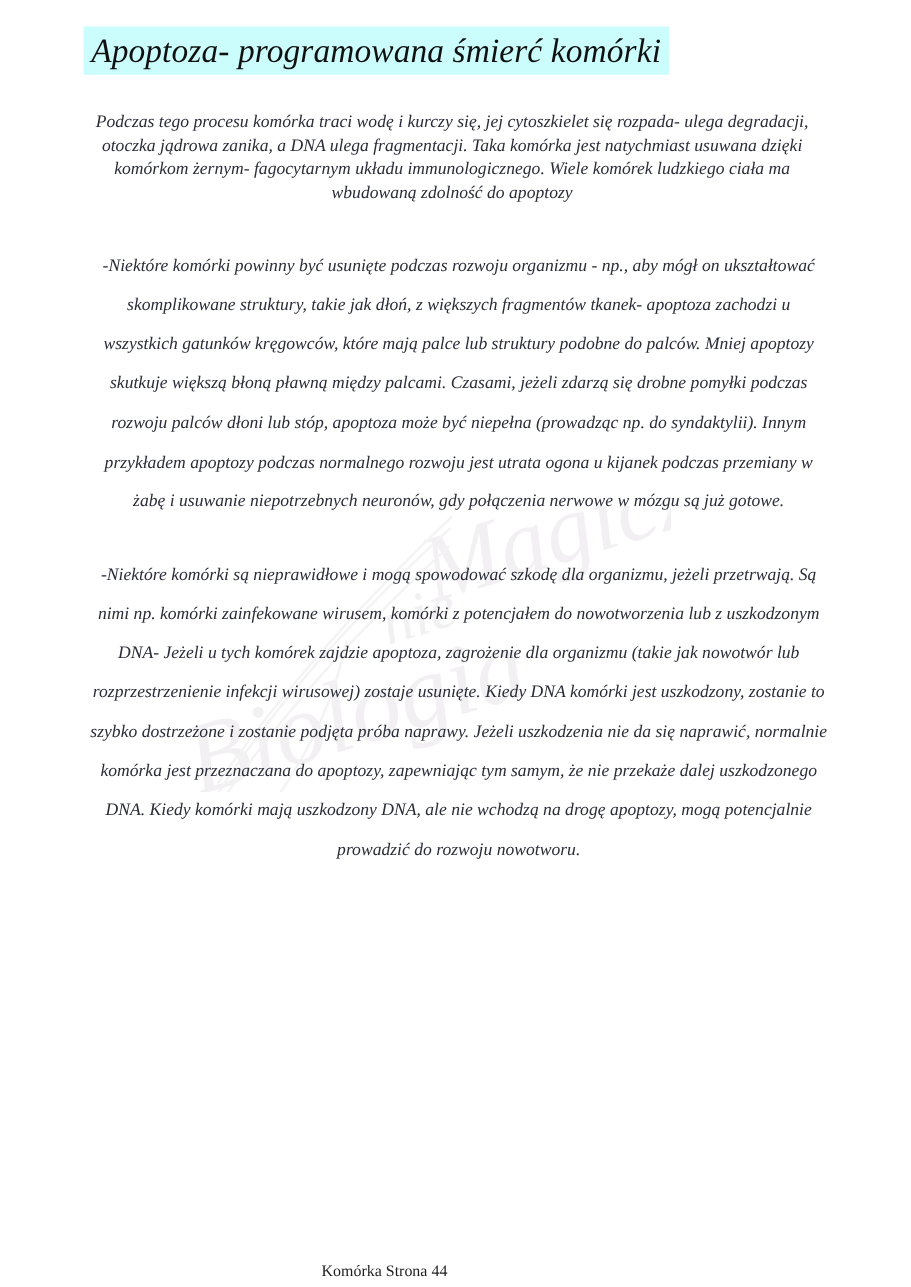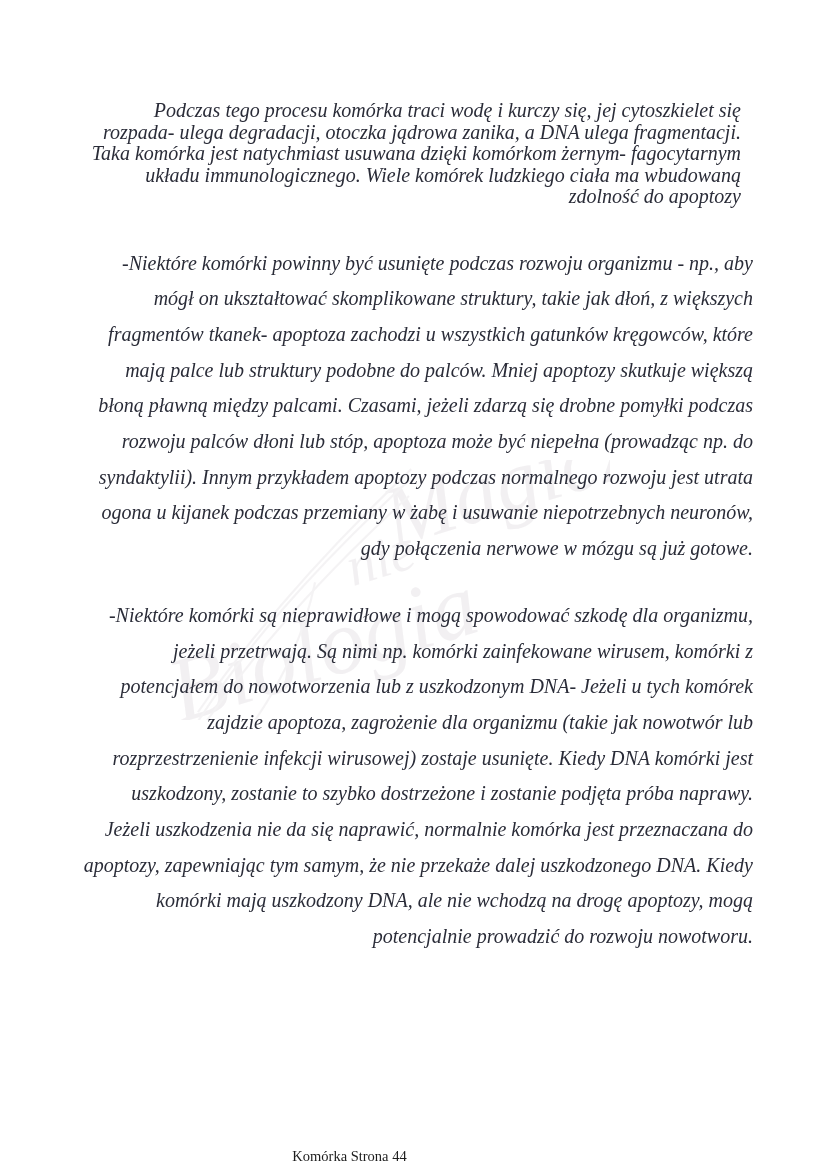--- a/index.html
+++ b/index.html
@@ -85,24 +85,24 @@
     position: absolute;
     left: 81px;
     top: 100px;
     width: 672px;
     z-index: 1;
     color: #262833;
   }
 
   .para {
     font-style: italic;
-    font-size: 20px;
+    font-size: 16px;
     color: #2a2c38;
     margin: 0;
-    text-align: right;
+    text-align: center;
   }
 
   .para-intro {
     line-height: 21.5px;
     width: 660px;
     margin-bottom: 0;
   }
 
   .para-block {
     line-height: 35.7px;
@@ -137,20 +137,23 @@
         <text class="wm-text wm-text-s" x="215" y="120">nie</text>
         <text class="wm-text wm-text-m" x="265" y="95">Magicznie</text>
         <path class="wm-stroke" d="M20 210 C 90 150, 175 95, 300 35"></path>
         <path class="wm-stroke" d="M12 225 C 85 165, 170 110, 295 50"></path>
         <path class="wm-stroke" d="M30 195 C 100 140, 185 85, 305 25"></path>
         <path class="wm-stroke" d="M55 240 C 105 205, 150 160, 180 105"></path>
       </g>
     </svg>
   </div>
 
+  <div class="title-wrap">
+    <span class="title">Apoptoza- programowana śmierć komórki</span>
+  </div>
 
   <div class="body-text">
     <p class="para para-intro">Podczas tego procesu komórka traci wodę i kurczy się, jej cytoszkielet się rozpada- ulega degradacji, otoczka jądrowa zanika, a DNA ulega fragmentacji. Taka komórka jest natychmiast usuwana dzięki komórkom żernym- fagocytarnym układu immunologicznego. Wiele komórek ludzkiego ciała ma wbudowaną zdolność do apoptozy</p>
     <div class="gap-1"></div>
     <p class="para para-block">-Niektóre komórki powinny być usunięte podczas rozwoju organizmu - np., aby mógł on ukształtować skomplikowane struktury, takie jak dłoń, z większych fragmentów tkanek- apoptoza zachodzi u wszystkich gatunków kręgowców, które mają palce lub struktury podobne do palców. Mniej apoptozy skutkuje większą błoną pławną między palcami. Czasami, jeżeli zdarzą się drobne pomyłki podczas rozwoju palców dłoni lub stóp, apoptoza może być niepełna (prowadząc np. do syndaktylii). Innym przykładem apoptozy podczas normalnego rozwoju jest utrata ogona u kijanek podczas przemiany w żabę i usuwanie niepotrzebnych neuronów, gdy połączenia nerwowe w mózgu są już gotowe.</p>
     <div class="gap-2"></div>
     <p class="para para-block">-Niektóre komórki są nieprawidłowe i mogą spowodować szkodę dla organizmu, jeżeli przetrwają. Są nimi np. komórki zainfekowane wirusem, komórki z potencjałem do nowotworzenia lub z uszkodzonym DNA- Jeżeli u tych komórek zajdzie apoptoza, zagrożenie dla organizmu (takie jak nowotwór lub rozprzestrzenienie infekcji wirusowej) zostaje usunięte. Kiedy DNA komórki jest uszkodzony, zostanie to szybko dostrzeżone i zostanie podjęta próba naprawy. Jeżeli uszkodzenia nie da się naprawić, normalnie komórka jest przeznaczana do apoptozy, zapewniając tym samym, że nie przekaże dalej uszkodzonego DNA. Kiedy komórki mają uszkodzony DNA, ale nie wchodzą na drogę apoptozy, mogą potencjalnie prowadzić do rozwoju nowotworu.</p>
   </div>
 
   <div class="footer">Komórka Strona 44</div>

